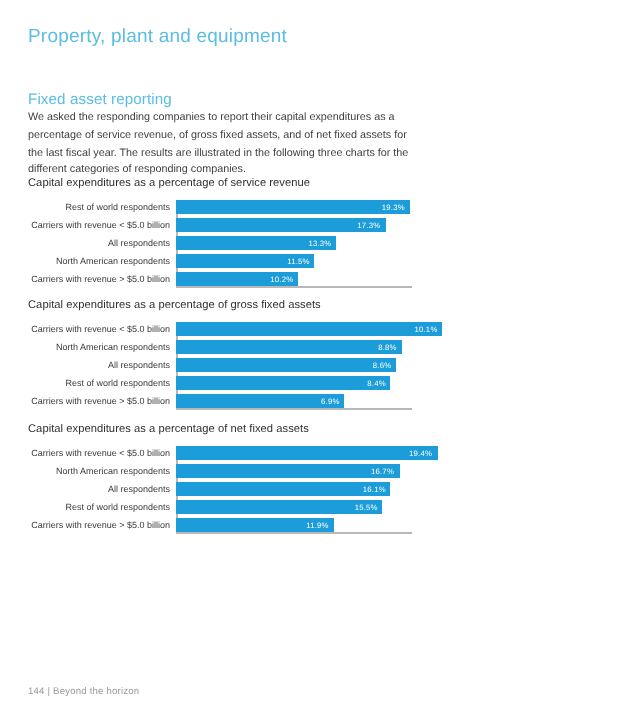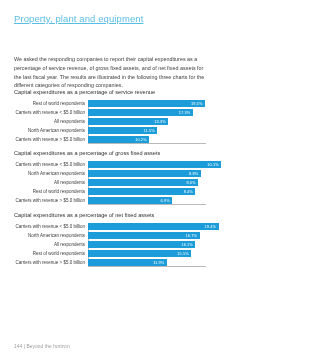--- a/index.html
+++ b/index.html
@@ -7,21 +7,21 @@
     width:320px;height:360px;
     background:#ffffff;
     font-family:"Liberation Sans", sans-serif;
     color:#3c3c3c;
     overflow:hidden;
   }
   .page{position:relative;width:320px;height:360px;box-sizing:border-box;}
 
   .page-title{
     position:absolute;left:14px;top:13px;
-    font-size:9.5px;color:#5bbde4;letter-spacing:.1px;font-weight:400;text-decoration:underline;
+    font-size:9.5px;color:#5bbde4;letter-spacing:.1px;font-weight:400;
   }
 
   .section-head{
     position:absolute;left:14px;top:45px;
     font-size:7.6px;color:#5bbde4;font-weight:400;letter-spacing:.05px;
   }
 
   .intro{
     position:absolute;left:14px;top:55px;width:196px;
     font-size:5.4px;line-height:1.62;color:#3f3f3f;text-align:left;
@@ -61,20 +61,21 @@
     font-size:4.8px;color:#9a9a9a;letter-spacing:.1px;
   }
 </style>
 </head>
 <body>
 
 <div class="page">
 
   <div class="page-title">Property, plant and equipment</div>
 
+  <div class="section-head">Fixed asset reporting</div>
 
   <div class="intro">We asked the responding companies to report their capital expenditures as a percentage of service revenue, of gross fixed assets, and of net fixed assets for the last fiscal year. The results are illustrated in the following three charts for the different categories of responding companies.</div>
 
   <div class="chart" id="chart0" style="top:89px;">
     <div class="chart-title">Capital expenditures as a percentage of service revenue</div>
     <div class="plot">
       <div class="axis"></div>
       <div class="baseline"></div>
       <div class="row">
         <div class="rowlabel">Rest of world respondents</div>

